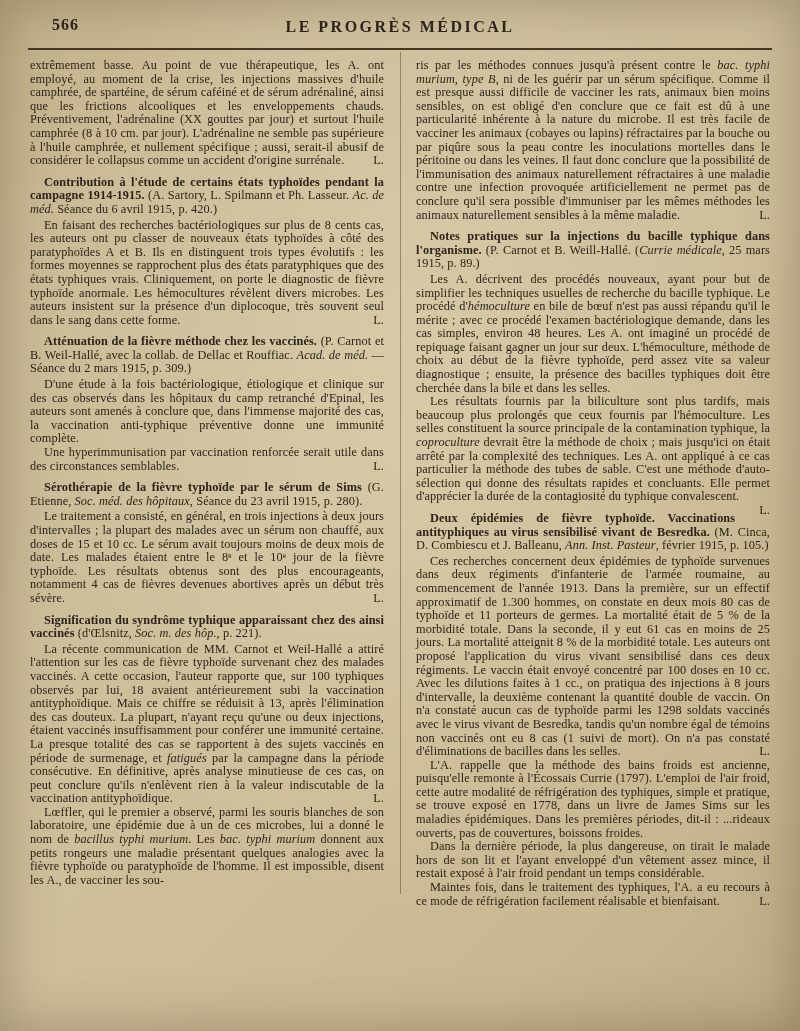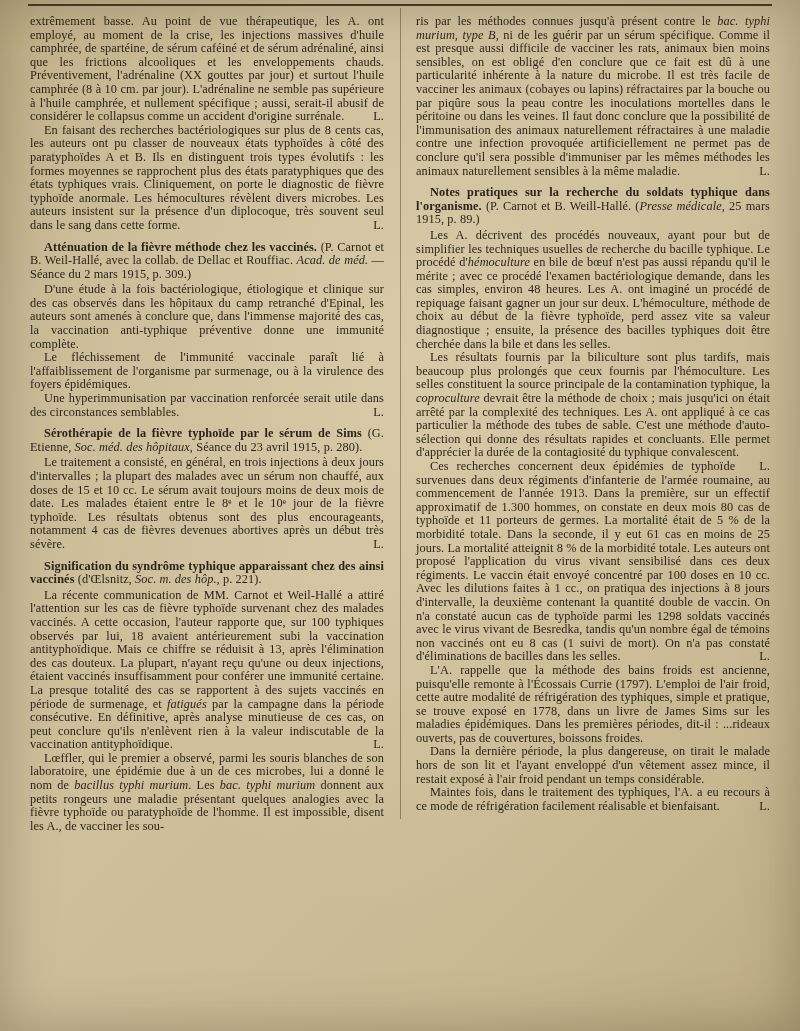--- a/index.html
+++ b/index.html
@@ -79,40 +79,45 @@
     float: right;
     padding-left: 10px;
     font-weight: normal;
   }
   i { font-style: italic; }
 </style>
 </head>
 <body>
 
 <div class="page">
+  <div class="header">
+    <span class="page-number">566</span>
+    <div class="journal-title">LE PROGRÈS MÉDICAL</div>
+  </div>
   <hr class="header-rule">
   <div class="columns">
     <div class="col">
         <p class="cont">extrêmement basse. Au point de vue thérapeutique, les A. ont employé, au moment de la crise, les injections massives d'huile camphrée, de spartéine, de sérum caféiné et de sérum adrénaliné, ainsi que les frictions alcooliques et les enveloppements chauds. Préventivement, l'adrénaline (XX gouttes par jour) et surtout l'huile camphrée (8 à 10 cm. par jour). L'adrénaline ne semble pas supérieure à l'huile camphrée, et nullement spécifique ; aussi, serait-il abusif de considérer le collapsus comme un accident d'origine surrénale.<span class="sig">L.</span></p>
+        <p class="heading"><span class="lead">Contribution à l'étude de certains états typhoïdes pendant la campagne 1914-1915.</span> (A. Sartory, L. Spilmann et Ph. Lasseur. <i>Ac. de méd.</i> Séance du 6 avril 1915, p. 420.)</p>
         <p class="para">En faisant des recherches bactériologiques sur plus de 8 cents cas, les auteurs ont pu classer de nouveaux états typhoïdes à côté des paratyphoïdes A et B. Ils en distinguent trois types évolutifs : les formes moyennes se rapprochent plus des états paratyphiques que des états typhiques vrais. Cliniquement, on porte le diagnostic de fièvre typhoïde anormale. Les hémocultures révèlent divers microbes. Les auteurs insistent sur la présence d'un diplocoque, très souvent seul dans le sang dans cette forme.<span class="sig">L.</span></p>
         <p class="heading"><span class="lead">Atténuation de la fièvre méthode chez les vaccinés.</span> (P. Carnot et B. Weil-Hallé, avec la collab. de Dellac et Rouffiac. <i>Acad. de méd.</i> — Séance du 2 mars 1915, p. 309.)</p>
         <p class="para">D'une étude à la fois bactériologique, étiologique et clinique sur des cas observés dans les hôpitaux du camp retranché d'Epinal, les auteurs sont amenés à conclure que, dans l'immense majorité des cas, la vaccination anti-typhique préventive donne une immunité complète.</p>
-        <p class="para">Le fléchissement de l'immunité vaccinale paraît lié à l'affaiblissement de l'organisme par surmenage, ou à la virulence des foyers épidémiques.</p>
         <p class="para">Une hyperimmunisation par vaccination renforcée serait utile dans des circonstances semblables.<span class="sig">L.</span></p>
         <p class="heading"><span class="lead">Sérothérapie de la fièvre typhoïde par le sérum de Sims</span> (G. Etienne, <i>Soc. méd. des hôpitaux</i>, Séance du 23 avril 1915, p. 280).</p>
         <p class="para">Le traitement a consisté, en général, en trois injections à deux jours d'intervalles ; la plupart des malades avec un sérum non chauffé, aux doses de 15 et 10 cc. Le sérum avait toujours moins de deux mois de date. Les malades étaient entre le 8ᵉ et le 10ᵉ jour de la fièvre typhoïde. Les résultats obtenus sont des plus encourageants, notamment 4 cas de fièvres devenues abortives après un début très sévère.<span class="sig">L.</span></p>
         <p class="heading"><span class="lead">Signification du syndrôme typhique apparaissant chez des ainsi vaccinés</span> (d'Œlsnitz, <i>Soc. m. des hôp.</i>, p. 221).</p>
         <p class="para">La récente communication de MM. Carnot et Weil-Hallé a attiré l'attention sur les cas de fièvre typhoïde survenant chez des malades vaccinés. A cette occasion, l'auteur rapporte que, sur 100 typhiques observés par lui, 18 avaient antérieurement subi la vaccination antityphoïdique. Mais ce chiffre se réduisit à 13, après l'élimination des cas douteux. La plupart, n'ayant reçu qu'une ou deux injections, étaient vaccinés insuffisamment pour conférer une immunité certaine. La presque totalité des cas se rapportent à des sujets vaccinés en période de surmenage, et <i>fatigués</i> par la campagne dans la période consécutive. En définitive, après analyse minutieuse de ces cas, on peut conclure qu'ils n'enlèvent rien à la valeur indiscutable de la vaccination antityphoïdique.<span class="sig">L.</span></p>
         <p class="para">Lœffler, qui le premier a observé, parmi les souris blanches de son laboratoire, une épidémie due à un de ces microbes, lui a donné le nom de <i>bacillus typhi murium</i>. Les <i>bac. typhi murium</i> donnent aux petits rongeurs une maladie présentant quelques analogies avec la fièvre typhoïde ou paratyphoïde de l'homme. Il est impossible, disent les A., de vacciner les sou-</p>
       </div>
     <div class="col-divider"></div>
     <div class="col">
         <p class="cont">ris par les méthodes connues jusqu'à présent contre le <i>bac. typhi murium, type B</i>, ni de les guérir par un sérum spécifique. Comme il est presque aussi difficile de vacciner les rats, animaux bien moins sensibles, on est obligé d'en conclure que ce fait est dû à une particularité inhérente à la nature du microbe. Il est très facile de vacciner les animaux (cobayes ou lapins) réfractaires par la bouche ou par piqûre sous la peau contre les inoculations mortelles dans le péritoine ou dans les veines. Il faut donc conclure que la possibilité de l'immunisation des animaux naturellement réfractaires à une maladie contre une infection provoquée artificiellement ne permet pas de conclure qu'il sera possible d'immuniser par les mêmes méthodes les animaux naturellement sensibles à la même maladie.<span class="sig">L.</span></p>
-        <p class="heading"><span class="lead">Notes pratiques sur la recherche du soldats typhique dans l'organisme.</span> (P. Carnot et B. Weill-Hallé. (<i>Presse médicale</i>, 25 mars 1915, p. 89.)</p>
+        <p class="heading"><span class="lead">Notes pratiques sur la injections du bacille typhique dans l'organisme.</span> (P. Carnot et B. Weill-Hallé. (<i>Currie médicale</i>, 25 mars 1915, p. 89.)</p>
         <p class="para">Les A. décrivent des procédés nouveaux, ayant pour but de simplifier les techniques usuelles de recherche du bacille typhique. Le procédé d'<i>hémoculture</i> en bile de bœuf n'est pas aussi répandu qu'il le mérite ; avec ce procédé l'examen bactériologique demande, dans les cas simples, environ 48 heures. Les A. ont imaginé un procédé de repiquage faisant gagner un jour sur deux. L'hémoculture, méthode de choix au début de la fièvre typhoïde, perd assez vite sa valeur diagnostique ; ensuite, la présence des bacilles typhiques doit être cherchée dans la bile et dans les selles.</p>
         <p class="para">Les résultats fournis par la biliculture sont plus tardifs, mais beaucoup plus prolongés que ceux fournis par l'hémoculture. Les selles constituent la source principale de la contamination typhique, la <i>coproculture</i> devrait être la méthode de choix ; mais jusqu'ici on était arrêté par la complexité des techniques. Les A. ont appliqué à ce cas particulier la méthode des tubes de sable. C'est une méthode d'auto-sélection qui donne des résultats rapides et concluants. Elle permet d'apprécier la durée de la contagiosité du typhique convalescent.<span class="sig">L.</span></p>
+        <p class="heading"><span class="lead">Deux épidémies de fièvre typhoïde. Vaccinations antityphiques au virus sensibilisé vivant de Besredka.</span> (M. Cinca, D. Combiescu et J. Balleanu, <i>Ann. Inst. Pasteur</i>, février 1915, p. 105.)</p>
         <p class="para">Ces recherches concernent deux épidémies de typhoïde survenues dans deux régiments d'infanterie de l'armée roumaine, au commencement de l'année 1913. Dans la première, sur un effectif approximatif de 1.300 hommes, on constate en deux mois 80 cas de typhoïde et 11 porteurs de germes. La mortalité était de 5 % de la morbidité totale. Dans la seconde, il y eut 61 cas en moins de 25 jours. La mortalité atteignit 8 % de la morbidité totale. Les auteurs ont proposé l'application du virus vivant sensibilisé dans ces deux régiments. Le vaccin était envoyé concentré par 100 doses en 10 cc. Avec les dilutions faites à 1 cc., on pratiqua des injections à 8 jours d'intervalle, la deuxième contenant la quantité double de vaccin. On n'a constaté aucun cas de typhoïde parmi les 1298 soldats vaccinés avec le virus vivant de Besredka, tandis qu'un nombre égal de témoins non vaccinés ont eu 8 cas (1 suivi de mort). On n'a pas constaté d'éliminations de bacilles dans les selles.<span class="sig">L.</span></p>
         <p class="para">L'A. rappelle que la méthode des bains froids est ancienne, puisqu'elle remonte à l'Écossais Currie (1797). L'emploi de l'air froid, cette autre modalité de réfrigération des typhiques, simple et pratique, se trouve exposé en 1778, dans un livre de James Sims sur les maladies épidémiques. Dans les premières périodes, dit-il : ...rideaux ouverts, pas de couvertures, boissons froides.</p>
         <p class="para">Dans la dernière période, la plus dangereuse, on tirait le malade hors de son lit et l'ayant enveloppé d'un vêtement assez mince, il restait exposé à l'air froid pendant un temps considérable.</p>
         <p class="para">Maintes fois, dans le traitement des typhiques, l'A. a eu recours à ce mode de réfrigération facilement réalisable et bienfaisant.<span class="sig">L.</span></p>
       </div>
   </div>
 </div>
 
 </body></html>

